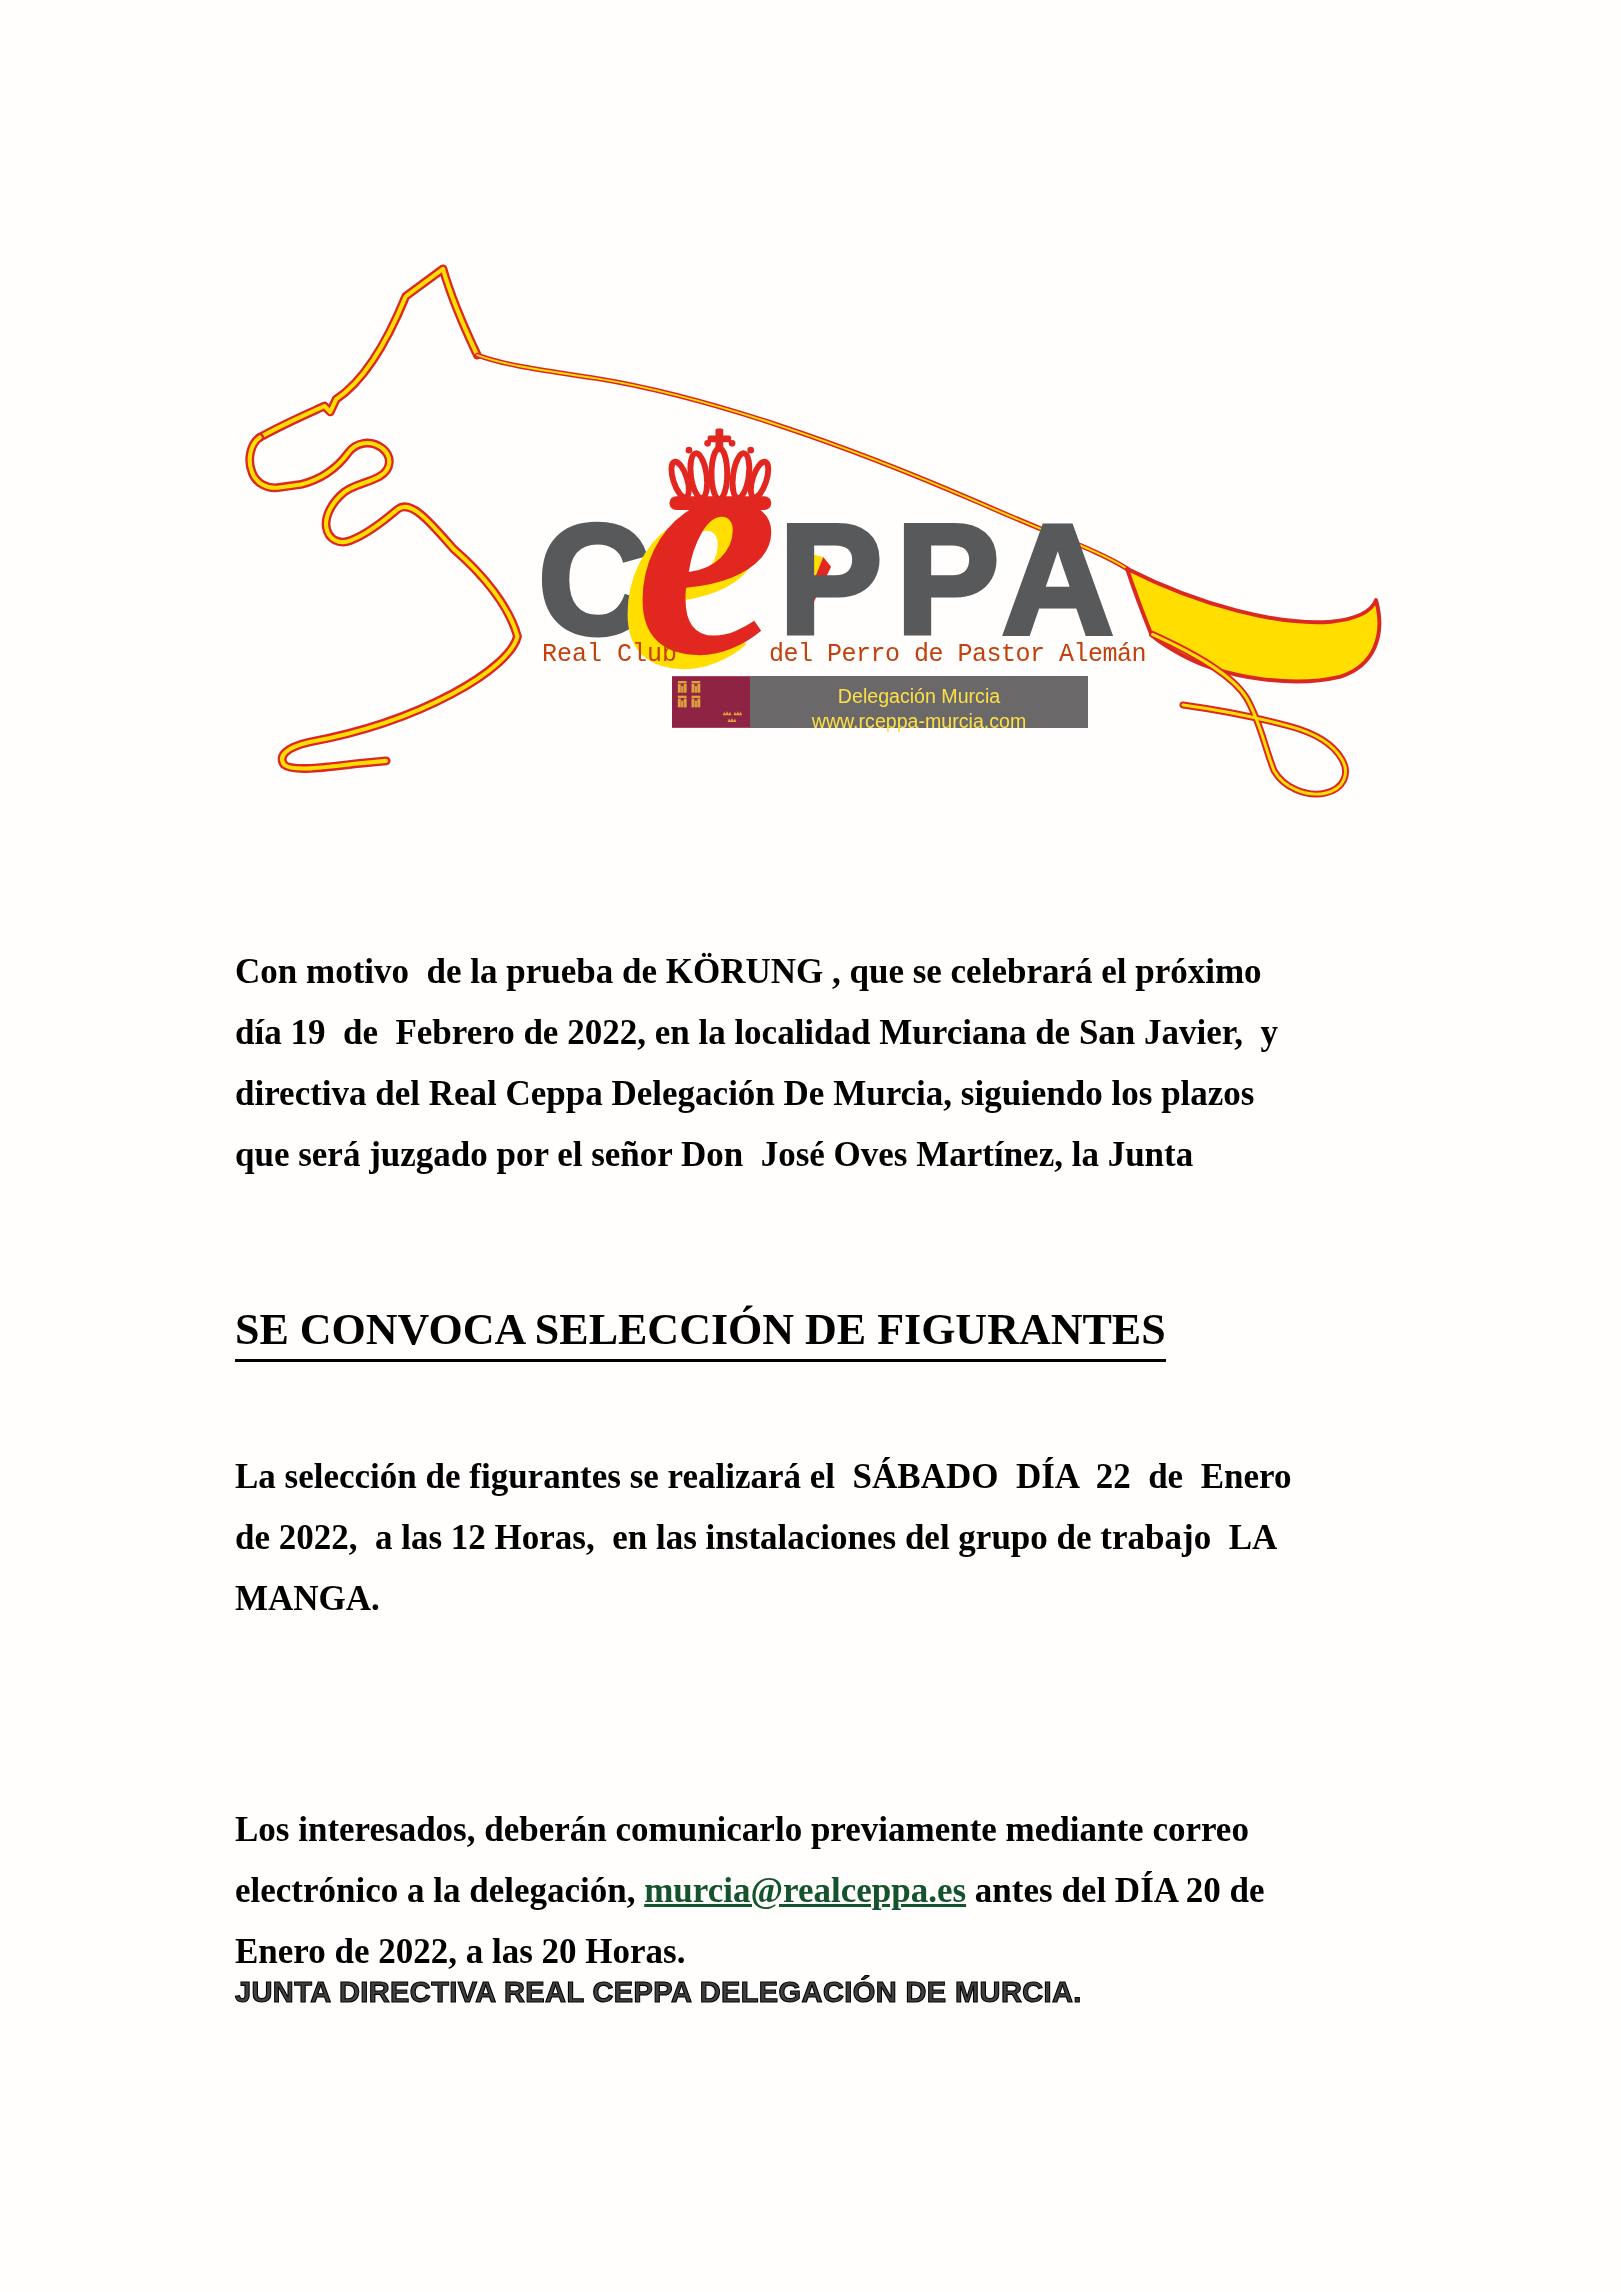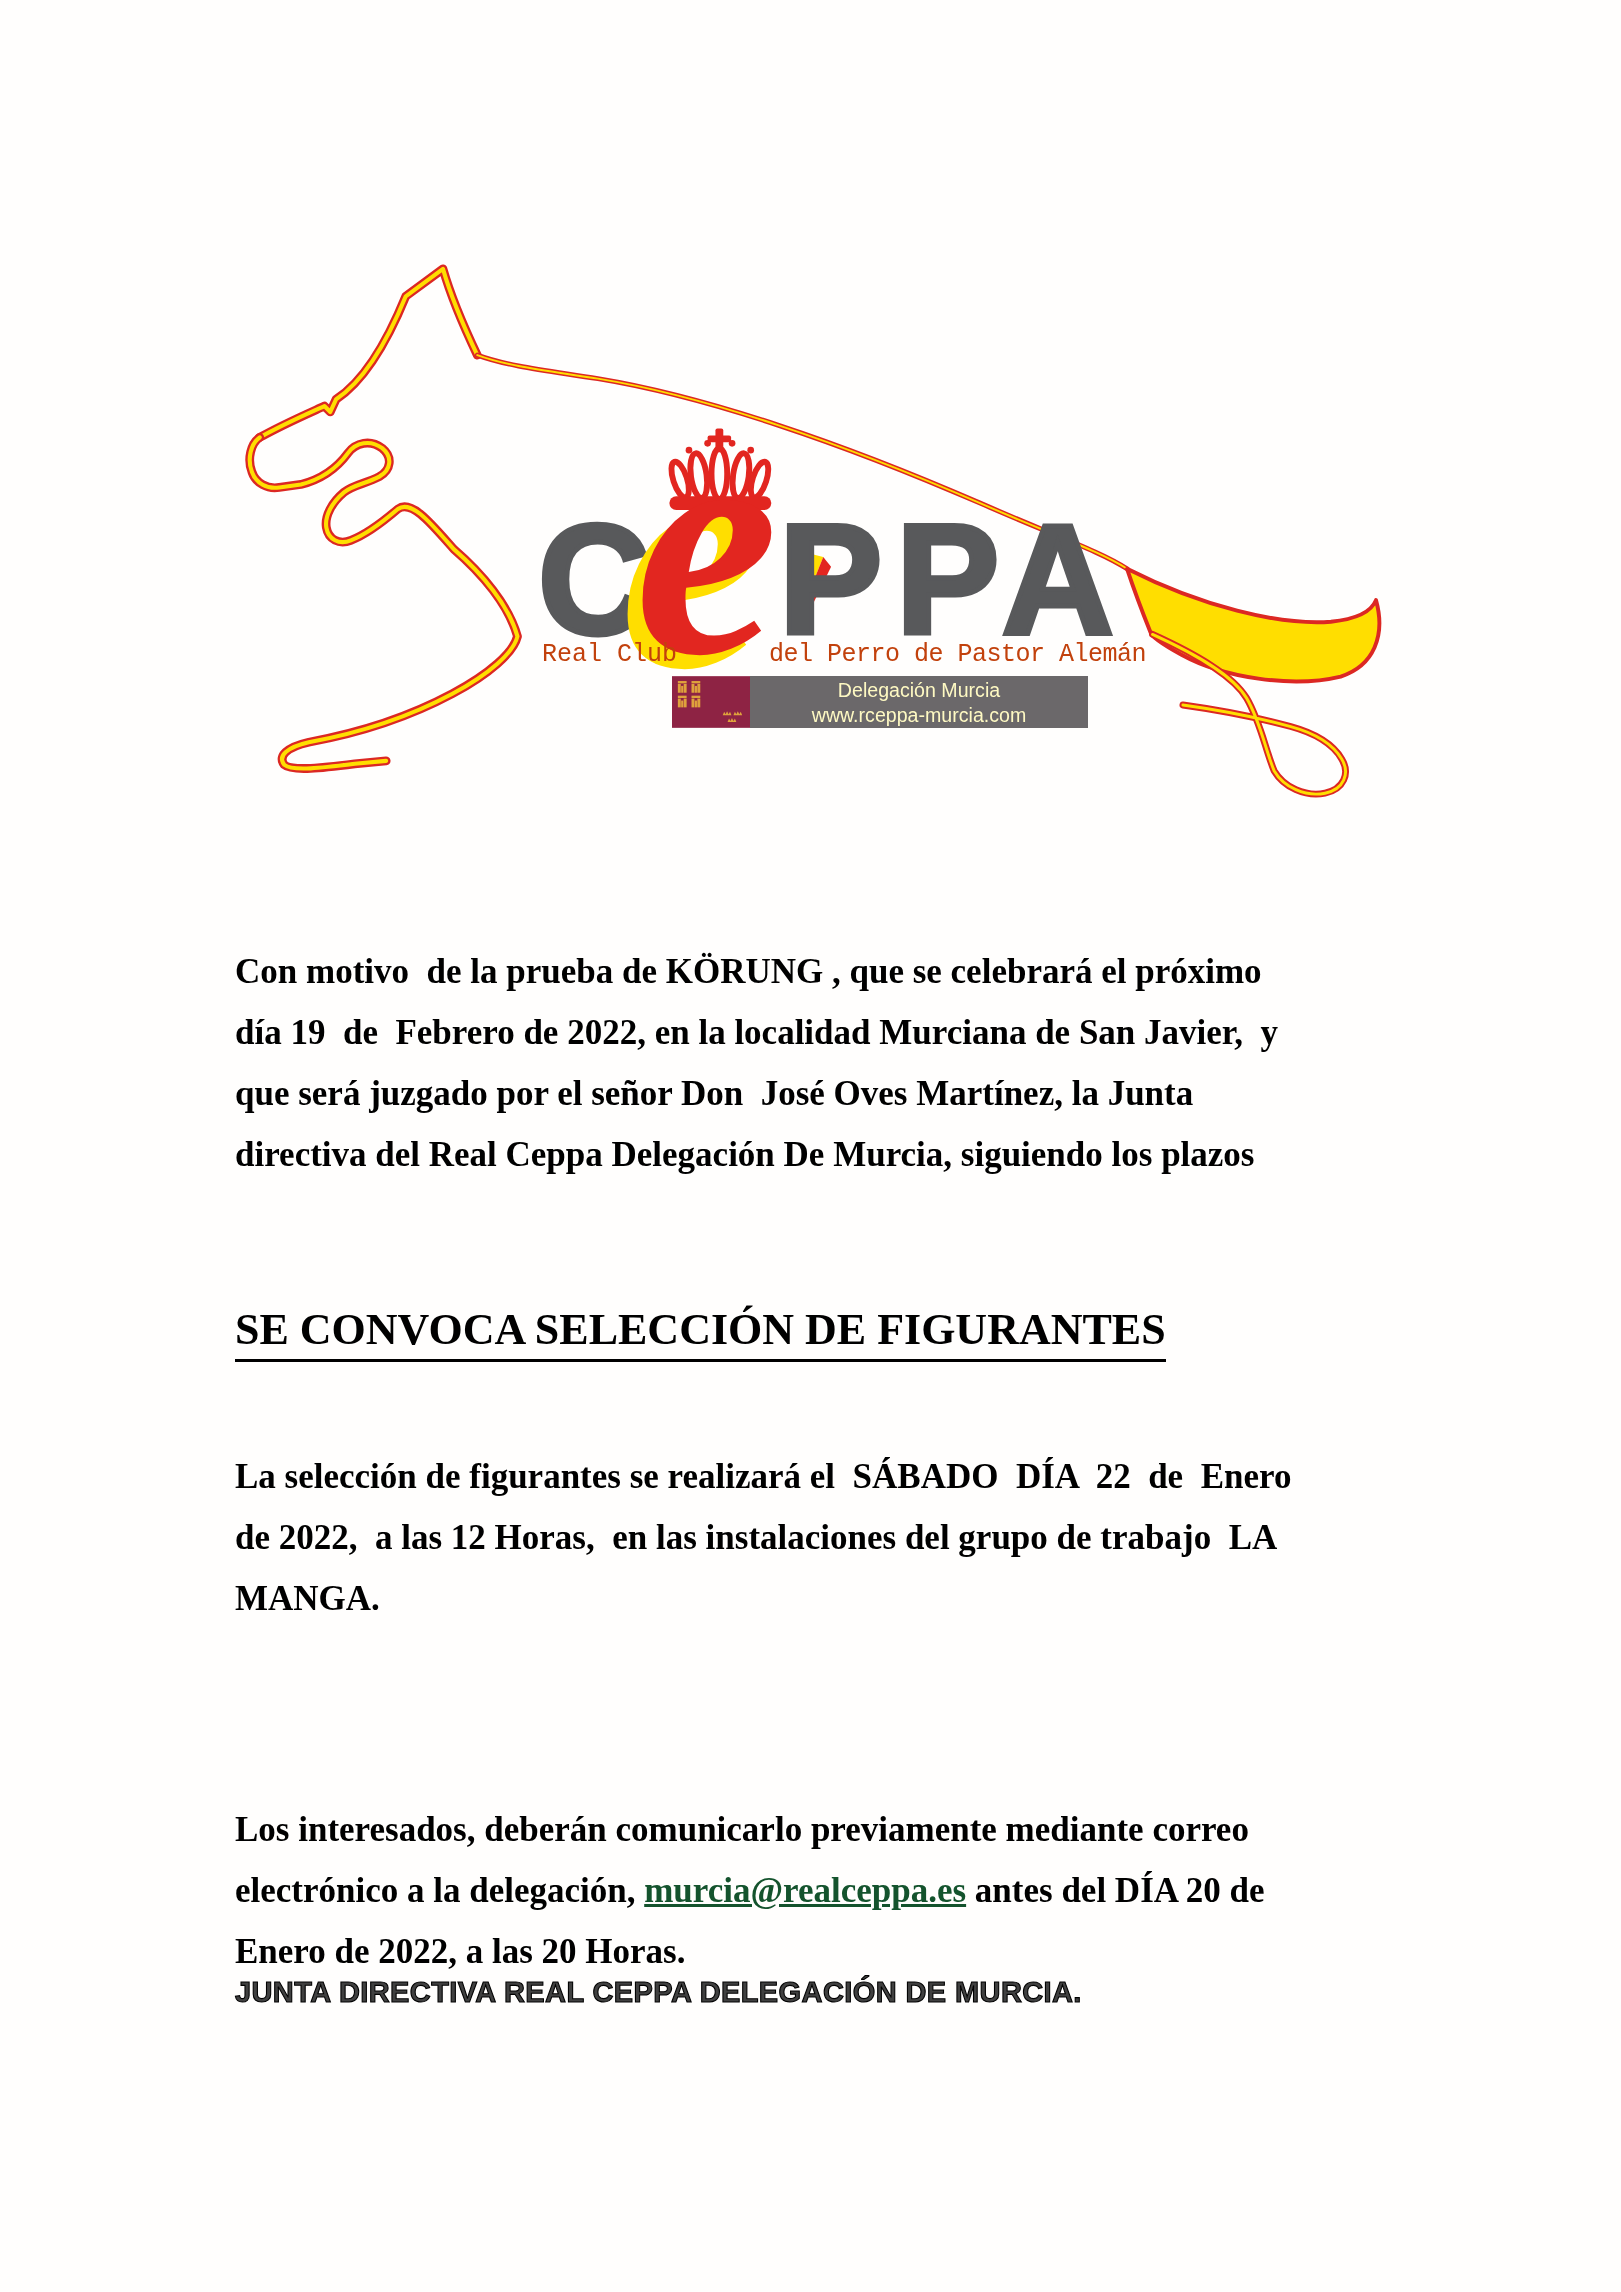--- a/index.html
+++ b/index.html
@@ -24,23 +24,23 @@
   .tagline {
     position:absolute; top:640px; font-family:Liberation Mono, monospace;
     font-size:25px; color:#c2410c; letter-spacing:0px; z-index:5;
   }
   .banner {
     position:absolute; left:672px; top:676px; width:416px; height:52px;
     display:flex; z-index:6;
   }
   .banner-flag { width:78px; height:52px; flex:0 0 auto; }
   .banner-gray {
-    flex:1; background:#6b686a; color:#fef9c3; text-align:center;
+    flex:1; background:#6b686a; color:#fde047; text-align:center;
     font-family:"Liberation Sans", sans-serif; font-size:19.6px; line-height:24.5px;
-    padding-top:2px;
+    padding-top:8px;
   }
   
   .para { position:absolute; left:235px; width:1166px; color:#000000; }
   .bline {
     font-weight:bold; font-size:35px; line-height:61px;
     white-space:pre-wrap;
   }
   .heading-wrap { position:absolute; left:235px; top:1304px; }
   .heading-text {
     display:inline-block; font-weight:bold; font-size:44px; color:#000;
@@ -188,22 +188,22 @@
     </svg>
     <div class="banner-gray">
       <div>Delegación Murcia</div>
       <div>www.rceppa-murcia.com</div>
     </div>
   </div>
 
   <div class="para" style="top:941px;">
     <div class="bline">Con motivo  de la prueba de KÖRUNG , que se celebrará el próximo</div>
     <div class="bline">día 19  de  Febrero de 2022, en la localidad Murciana de San Javier,  y</div>
+    <div class="bline">directiva del Real Ceppa Delegación De Murcia, siguiendo los plazos</div>
     <div class="bline">que será juzgado por el señor Don  José Oves Martínez, la Junta</div>
-    <div class="bline">directiva del Real Ceppa Delegación De Murcia, siguiendo los plazos</div>
   </div>
 
   <div class="heading-wrap">
     <span class="heading-text">SE CONVOCA SELECCIÓN DE FIGURANTES</span>
   </div>
 
   <div class="para" style="top:1446px;">
     <div class="bline">La selección de figurantes se realizará el  SÁBADO  DÍA  22  de  Enero</div>
     <div class="bline">de 2022,  a las 12 Horas,  en las instalaciones del grupo de trabajo  LA</div>
     <div class="bline">MANGA.</div>

